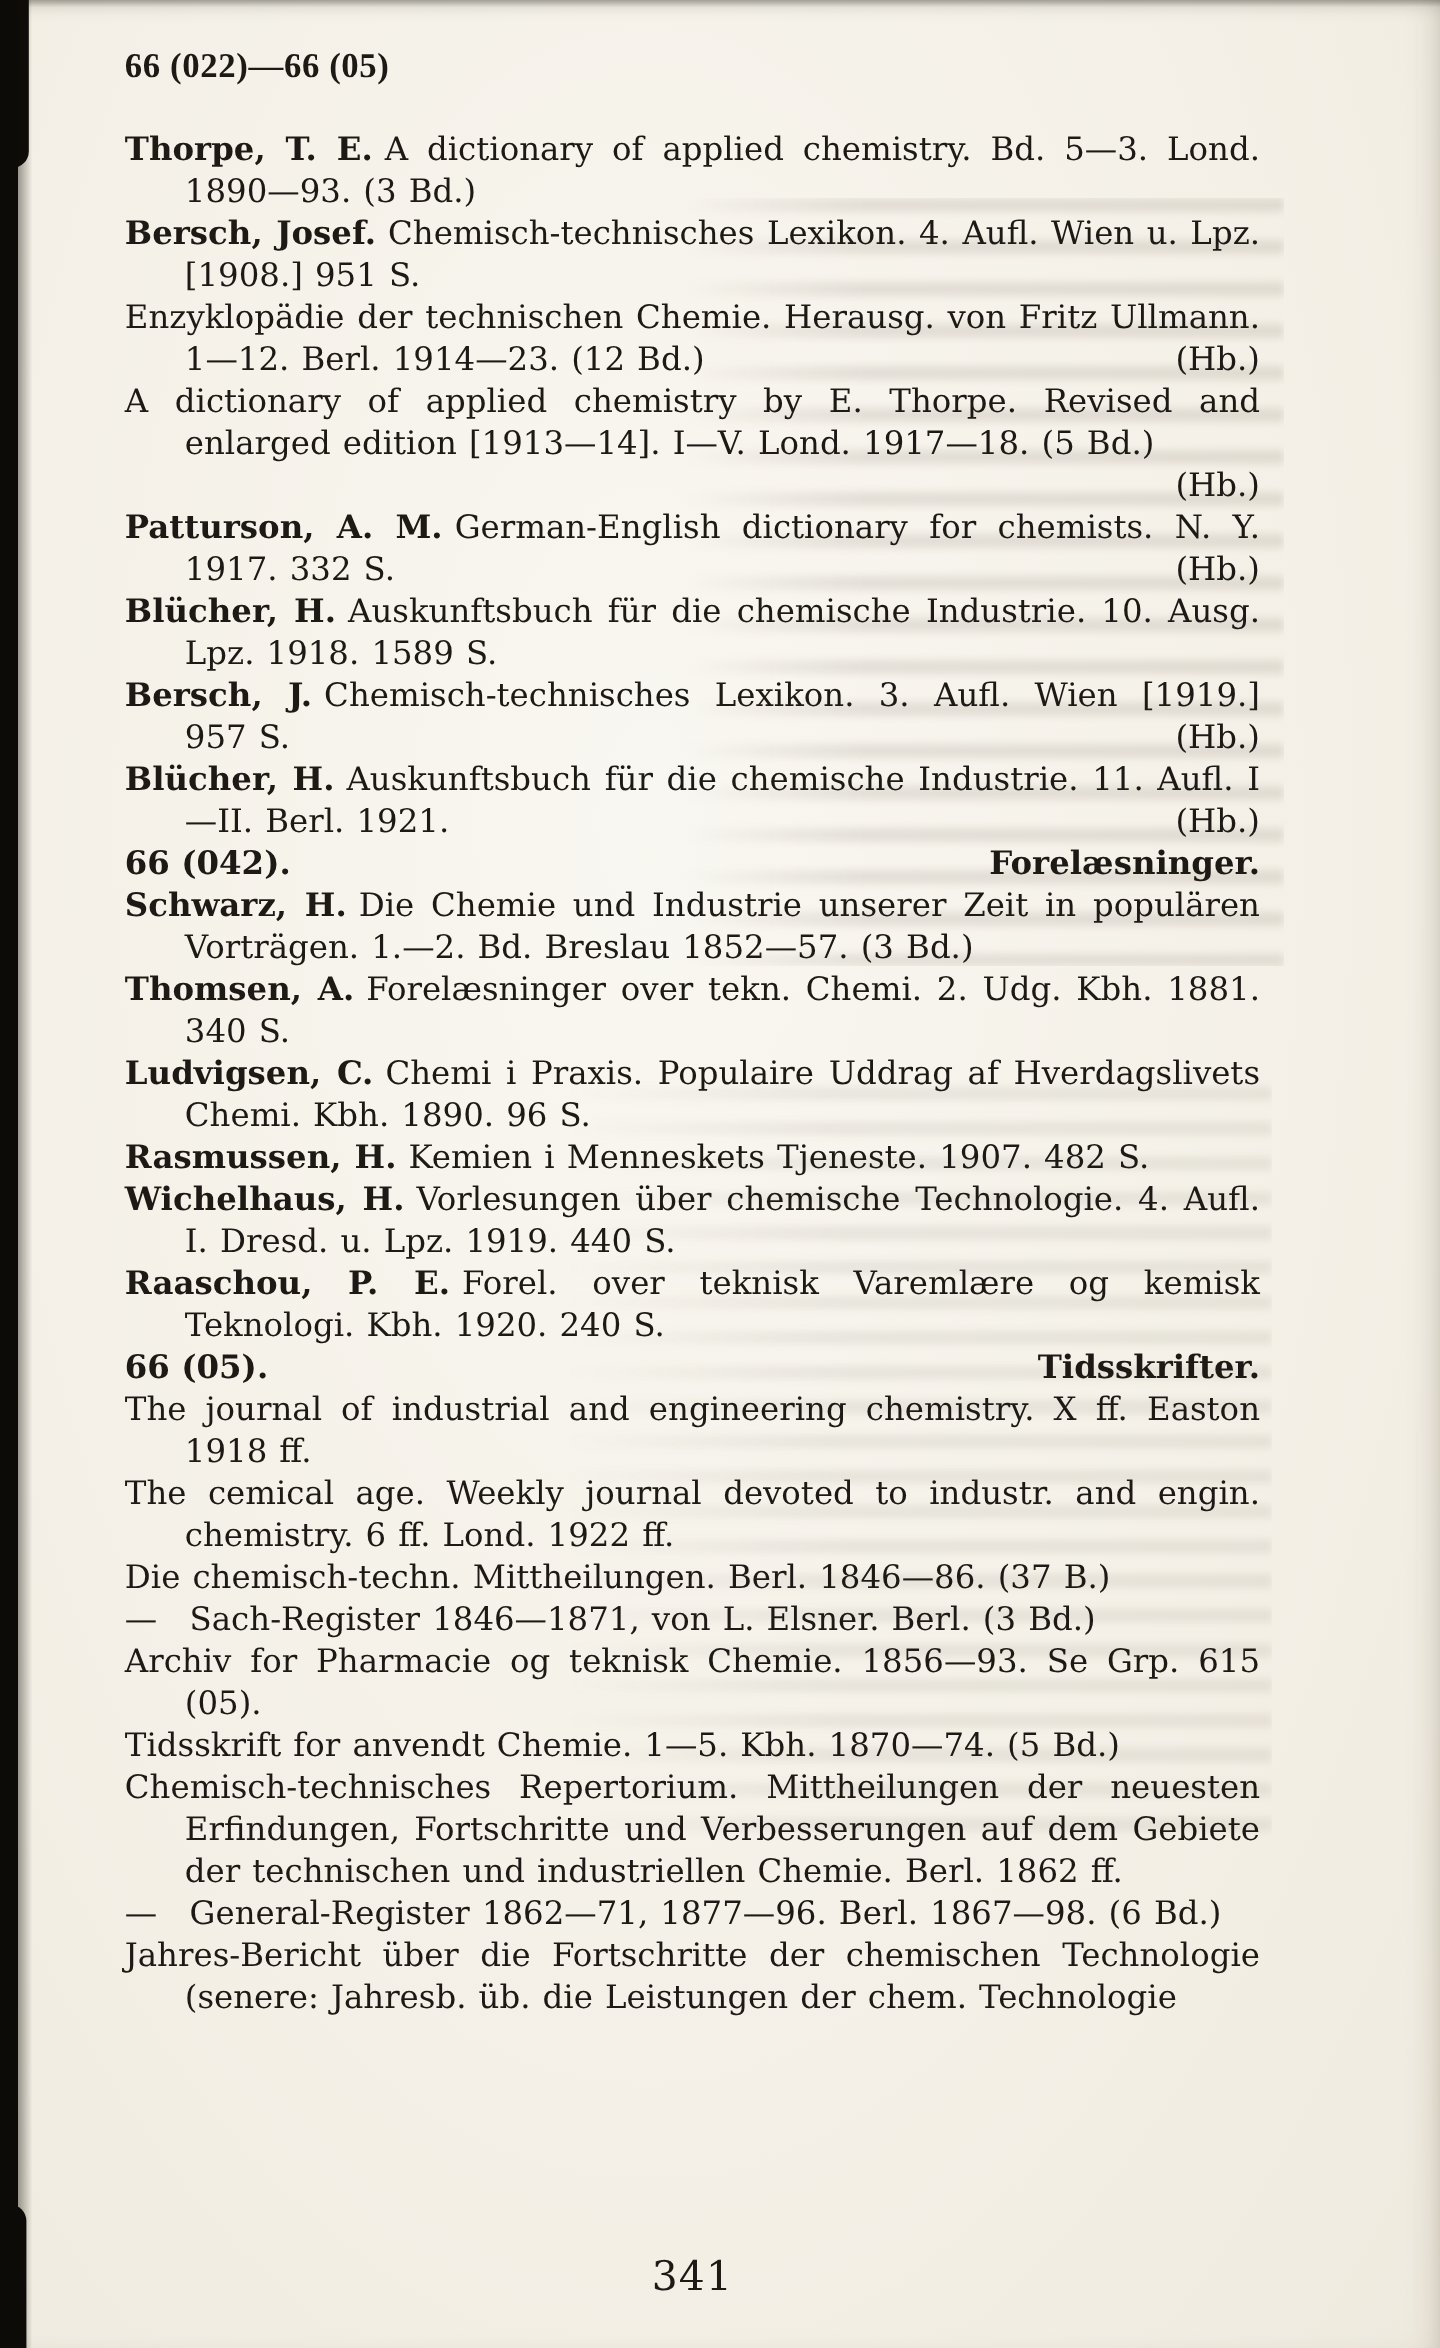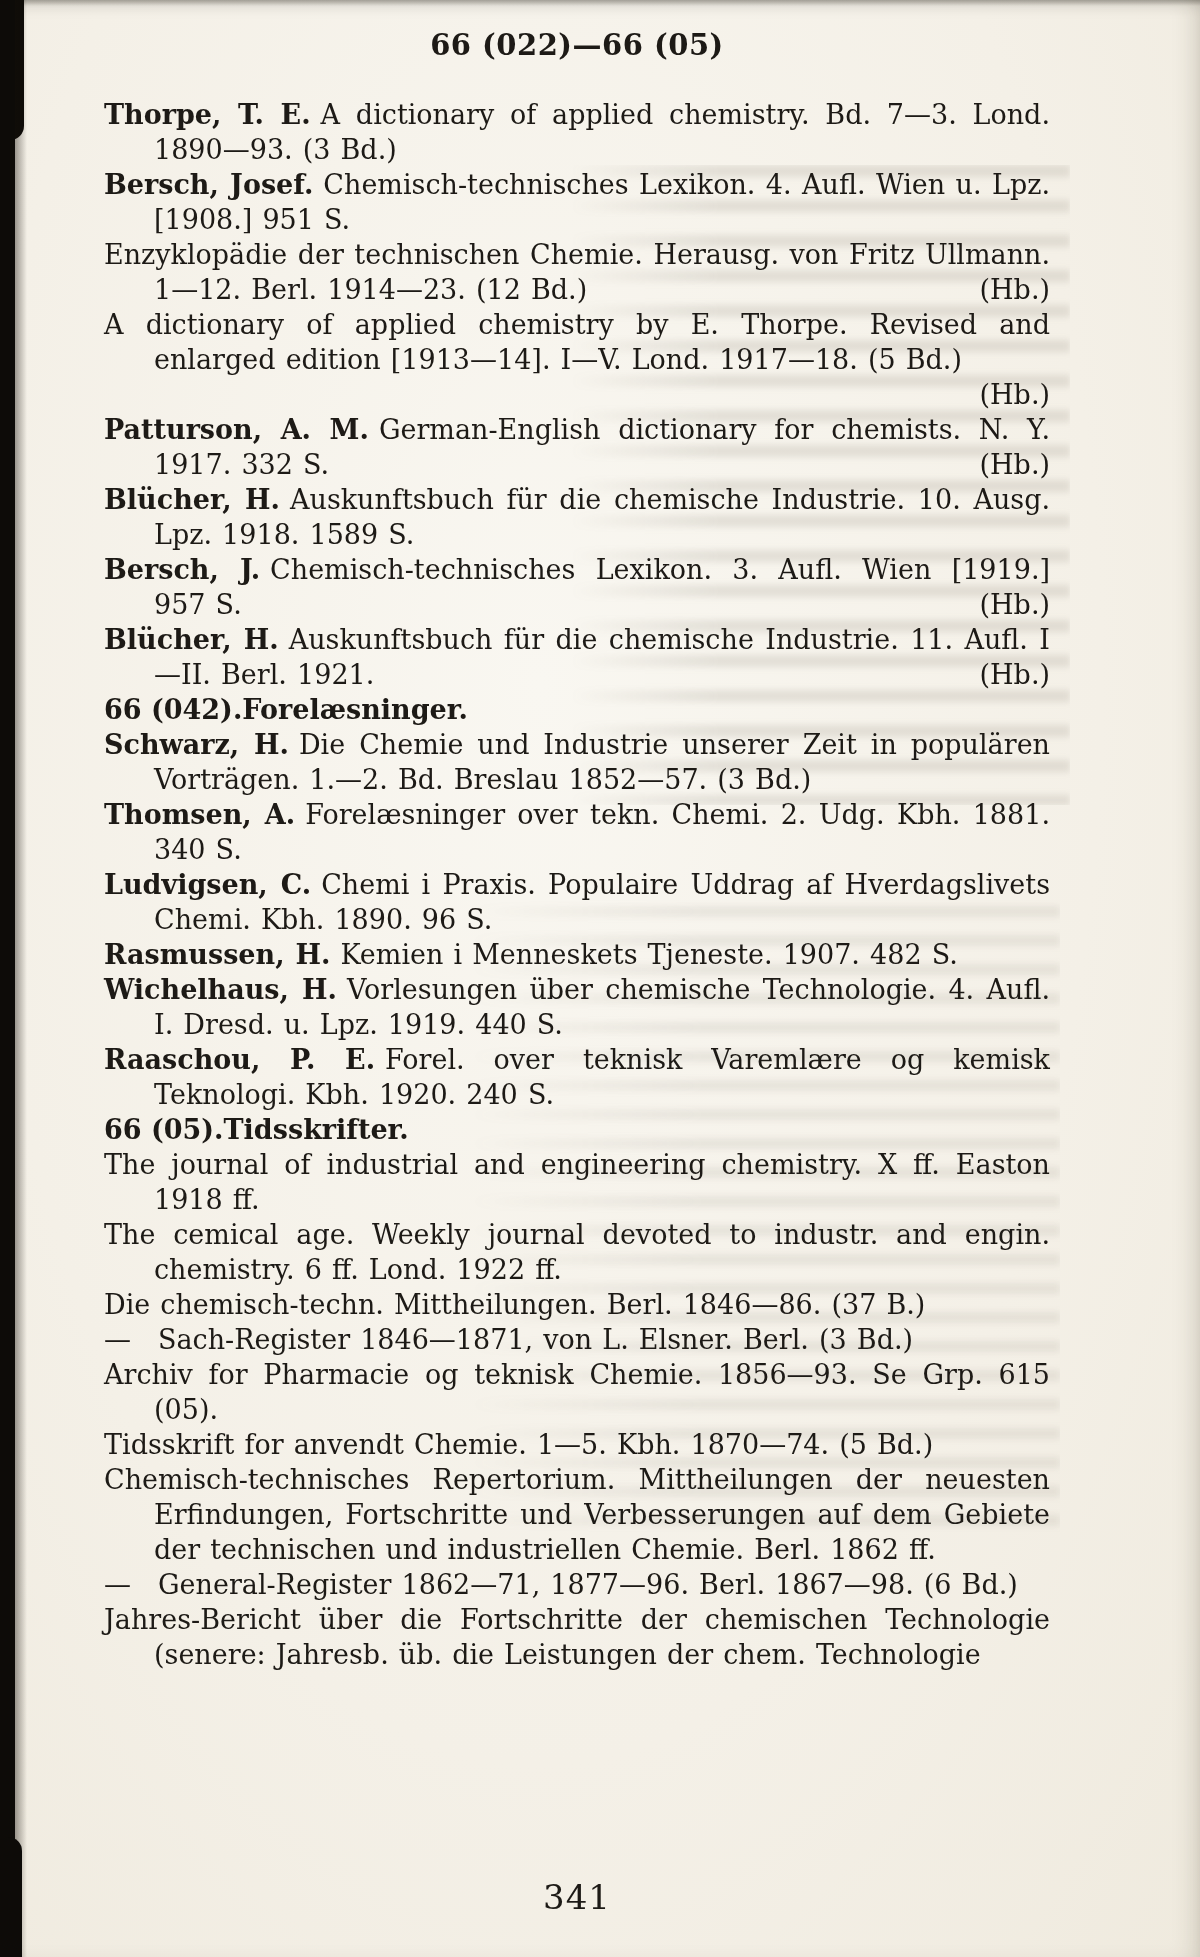--- a/index.html
+++ b/index.html
@@ -9,27 +9,27 @@
     font-family:"DejaVu Serif","Liberation Serif",serif;
   }
   .page {
     position:relative; width:1200px; height:1957px; overflow:hidden;
     background: radial-gradient(ellipse at 45% 35%, #f9f7f1 0%, #f4f0e7 60%, #efeade 100%);
     box-shadow: inset -16px 0 24px -12px rgba(60,50,30,0.18),
                 inset 0 12px 18px -12px rgba(0,0,0,0.25);
     color:#1d1a16;
   }
   .content { position:absolute; left:104px; top:0; width:946px; height:100%; font-size:27px; line-height:35px; }
-  .header { margin-top:28px; text-align:center; font-weight:700; font-size:29px; letter-spacing:0.5px; }
+  .header { margin-top:38px; text-align:left; font-weight:700; font-size:29px; letter-spacing:0.5px;font-family:Liberation Serif, serif; }
   .entries { margin-top:34px; }
   .entry { position:relative; text-align:justify; padding-left:50px; text-indent:-50px; word-spacing:1.5px; }
   .entry .author { font-weight:700; padding-right:10px; }
   .entry .hb { position:absolute; right:0; bottom:0; text-indent:0; }
   .hb-line { text-align:right; }
-  .section-row { display:flex; font-weight:700; }
+  .section-row { display:flex; justify-content:space-between; font-weight:700; }
   .pagenum { position:absolute; left:0; width:100%; bottom:42px; text-align:center; font-size:34px; letter-spacing:1px; }
 
   
   .edge-left { position:absolute; left:0; top:0; bottom:0; width:15px; background:#0d0b08; z-index:5; }
   .edge-left::before { content:""; position:absolute; left:0; top:0; width:24px; height:140px; background:#0d0b08; border-radius:0 0 14px 0; }
   .edge-left::after { content:""; position:absolute; left:15px; top:0; bottom:0; width:12px;
     background:linear-gradient(to right, rgba(20,15,8,0.40), rgba(20,15,8,0)); }
   .edge-left-bottom { position:absolute; left:0; bottom:0; width:22px; height:120px; background:#0d0b08; border-radius:0 14px 0 0; z-index:5; }
   .edge-top { position:absolute; left:0; top:0; width:100%; height:6px;
     background:linear-gradient(to bottom, rgba(40,35,25,0.28), rgba(40,35,25,0)); z-index:4; }
@@ -48,21 +48,21 @@
 </head>
 <body>
 
 <div class="page">
   <div class="ghost ghost-1"></div>
   <div class="ghost ghost-2"></div>
 
   <div class="content">
     <div class="header">66 (022)—66 (05)</div>
     <div class="entries">
-        <p class="entry"><b class="author">Thorpe, T. E.</b><span>A dictionary of applied chemistry. Bd. 7—3. Lond. 1890—93. (3 Bd.)</span></p>
+        <p class="entry"><b class="author">Thorpe, T. E.</b><span>A dictionary of applied chemistry. Bd. 5—3. Lond. 1890—93. (3 Bd.)</span></p>
         <p class="entry"><b class="author">Bersch, Josef.</b><span>Chemisch-technisches Lexikon. 4. Aufl. Wien u. Lpz. [1908.] 951 S.</span></p>
         <p class="entry"><span>Enzyklopädie der technischen Chemie. Herausg. von Fritz Ullmann. 1—12. Berl. 1914—23. (12 Bd.)</span><span class="hb">(Hb.)</span></p>
         <p class="entry"><span>A dictionary of applied chemistry by E. Thorpe. Revised and enlarged edition [1913—14]. I—V. Lond. 1917—18. (5 Bd.)</span></p>
         <div class="hb-line">(Hb.)</div>
         <p class="entry"><b class="author">Patturson, A. M.</b><span>German-English dictionary for chemists. N. Y. 1917. 332 S.</span><span class="hb">(Hb.)</span></p>
         <p class="entry"><b class="author">Blücher, H.</b><span>Auskunftsbuch für die chemische Industrie. 10. Ausg. Lpz. 1918. 1589 S.</span></p>
         <p class="entry"><b class="author">Bersch, J.</b><span>Chemisch-technisches Lexikon. 3. Aufl. Wien [1919.] 957 S.</span><span class="hb">(Hb.)</span></p>
         <p class="entry"><b class="author">Blücher, H.</b><span>Auskunftsbuch für die chemische Industrie. 11. Aufl. I—II. Berl. 1921.</span><span class="hb">(Hb.)</span></p>
         <div class="section-row">
           <span class="section-code">66 (042).</span>

